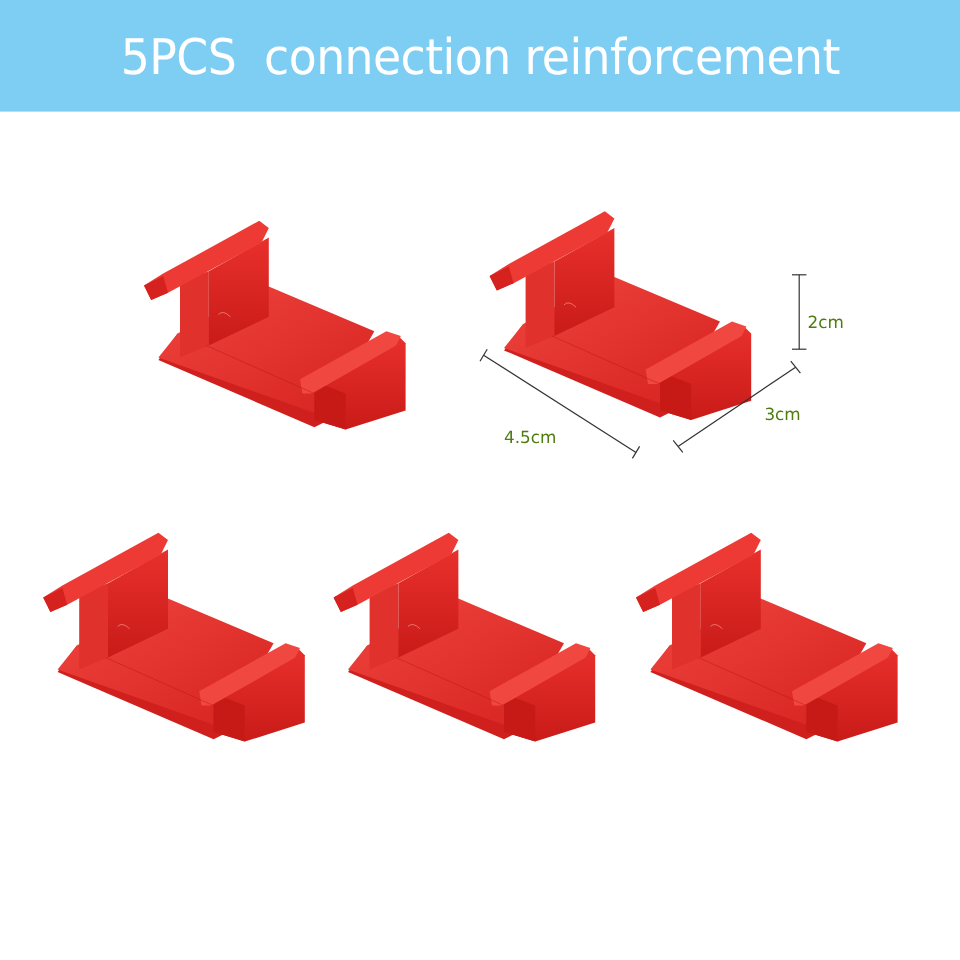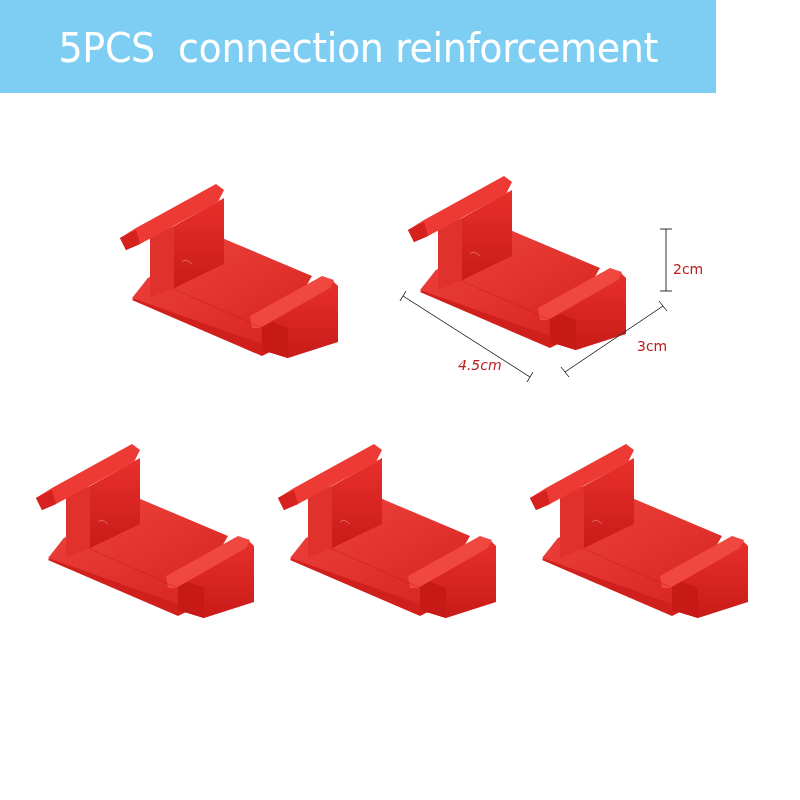--- a/index.html
+++ b/index.html
@@ -1,21 +1,21 @@
 <!DOCTYPE html>
 <html><head>
 <meta charset="utf-8">
 <style>
   html, body { margin: 0; padding: 0; }
   body { width: 800px; height: 800px; background: #ffffff; position: relative; overflow: hidden; font-family: "Liberation Sans", sans-serif; }
-  .banner { position: absolute; left: 0; top: 0; width: 716px; height: 93px; background: #7ecdf3; display: flex; align-items: center; justify-content: center; }
+  .banner { position: absolute; left: 0; top: 0; width: 800px; height: 93px; background: #7ecdf3; display: flex; align-items: center; justify-content: center; }
   .banner-title { color: #ffffff; font-family: "DejaVu Sans", sans-serif; font-size: 41px; letter-spacing: -0.5px; white-space: pre; margin-top: 2px; transform: scaleX(0.93); }
   .clip { position: absolute; width: 240px; height: 200px; }
   .clip svg { width: 100%; height: 100%; display: block; }
-  .dim-label { position: absolute; font-family: "DejaVu Sans", sans-serif; font-size: 14px; color: #b91c1c; }
+  .dim-label { position: absolute; font-family: "DejaVu Sans", sans-serif; font-size: 14px; color: #4d7c0f; }
   .dims { position: absolute; left: 0; top: 0; width: 800px; height: 800px; pointer-events: none; }
 </style>
 </head>
 <body>
 
 <div class="banner">
   <span class="banner-title">5PCS  connection reinforcement</span>
 </div>
 
 <svg width="0" height="0" style="position:absolute">
@@ -87,13 +87,13 @@
   <line x1="400" y1="301" x2="406" y2="291" stroke="#333" stroke-width="1"></line>
   <line x1="527" y1="382" x2="533" y2="372" stroke="#333" stroke-width="1"></line>
 
   <line x1="565" y1="372" x2="663" y2="306" stroke="#333" stroke-width="1"></line>
   <line x1="561" y1="367" x2="569" y2="377" stroke="#333" stroke-width="1"></line>
   <line x1="659" y1="301" x2="667" y2="311" stroke="#333" stroke-width="1"></line>
 </svg>
 
 <span class="dim-label" style="left:673px; top:261px;">2cm</span>
 <span class="dim-label" style="left:637px; top:338px;">3cm</span>
-<span class="dim-label" style="left:458px; top:357px;font-style:italic;">4.5cm</span>
+<span class="dim-label" style="left:420px; top:357px;">4.5cm</span>
 
 </body></html>

